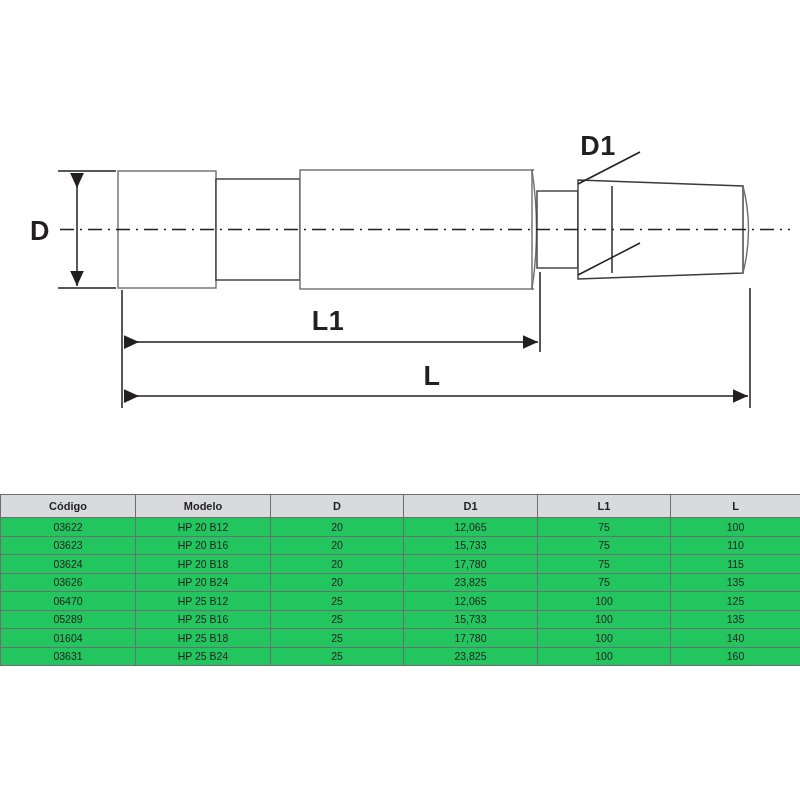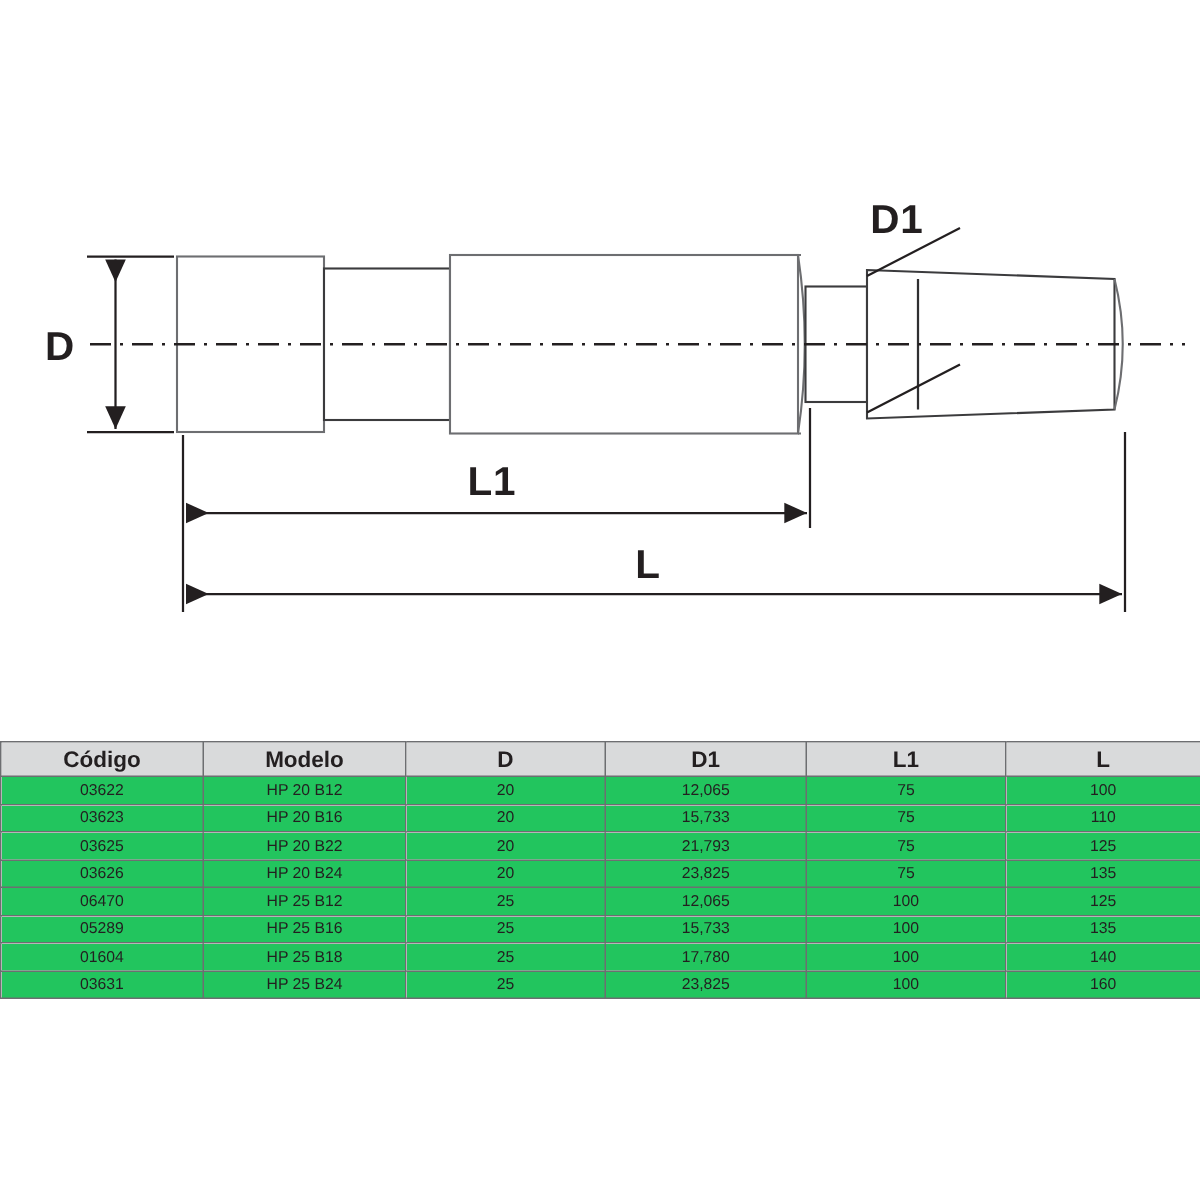--- a/index.html
+++ b/index.html
@@ -96,21 +96,21 @@
     text-align: center;
     font-family: "Liberation Sans", sans-serif;
     color: #231f20;
     padding: 0;
     overflow: hidden;
     white-space: nowrap;
   }
   table#spec-table th {
     background: #d9dadb;
     height: 22px;
-    font-size: 15px;
+    font-size: 11px;
     font-weight: 700;
   }
   table#spec-table td {
     background: #22c55e;
     height: 17.5px;
     font-size: 10.5px;
     font-weight: 400;
   }
   col.c-codigo { width: 135px; }
   col.c-modelo { width: 135px; }
@@ -221,26 +221,26 @@
       </tr>
       <tr>
         <td>03623</td>
         <td>HP 20 B16</td>
         <td>20</td>
         <td>15,733</td>
         <td>75</td>
         <td>110</td>
       </tr>
       <tr>
-        <td>03625</td>
-        <td>HP 20 B22</td>
-        <td>20</td>
-        <td>21,793</td>
-        <td>75</td>
-        <td>125</td>
+        <td>03624</td>
+        <td>HP 20 B18</td>
+        <td>20</td>
+        <td>17,780</td>
+        <td>75</td>
+        <td>115</td>
       </tr>
       <tr>
         <td>03626</td>
         <td>HP 20 B24</td>
         <td>20</td>
         <td>23,825</td>
         <td>75</td>
         <td>135</td>
       </tr>
       <tr>

